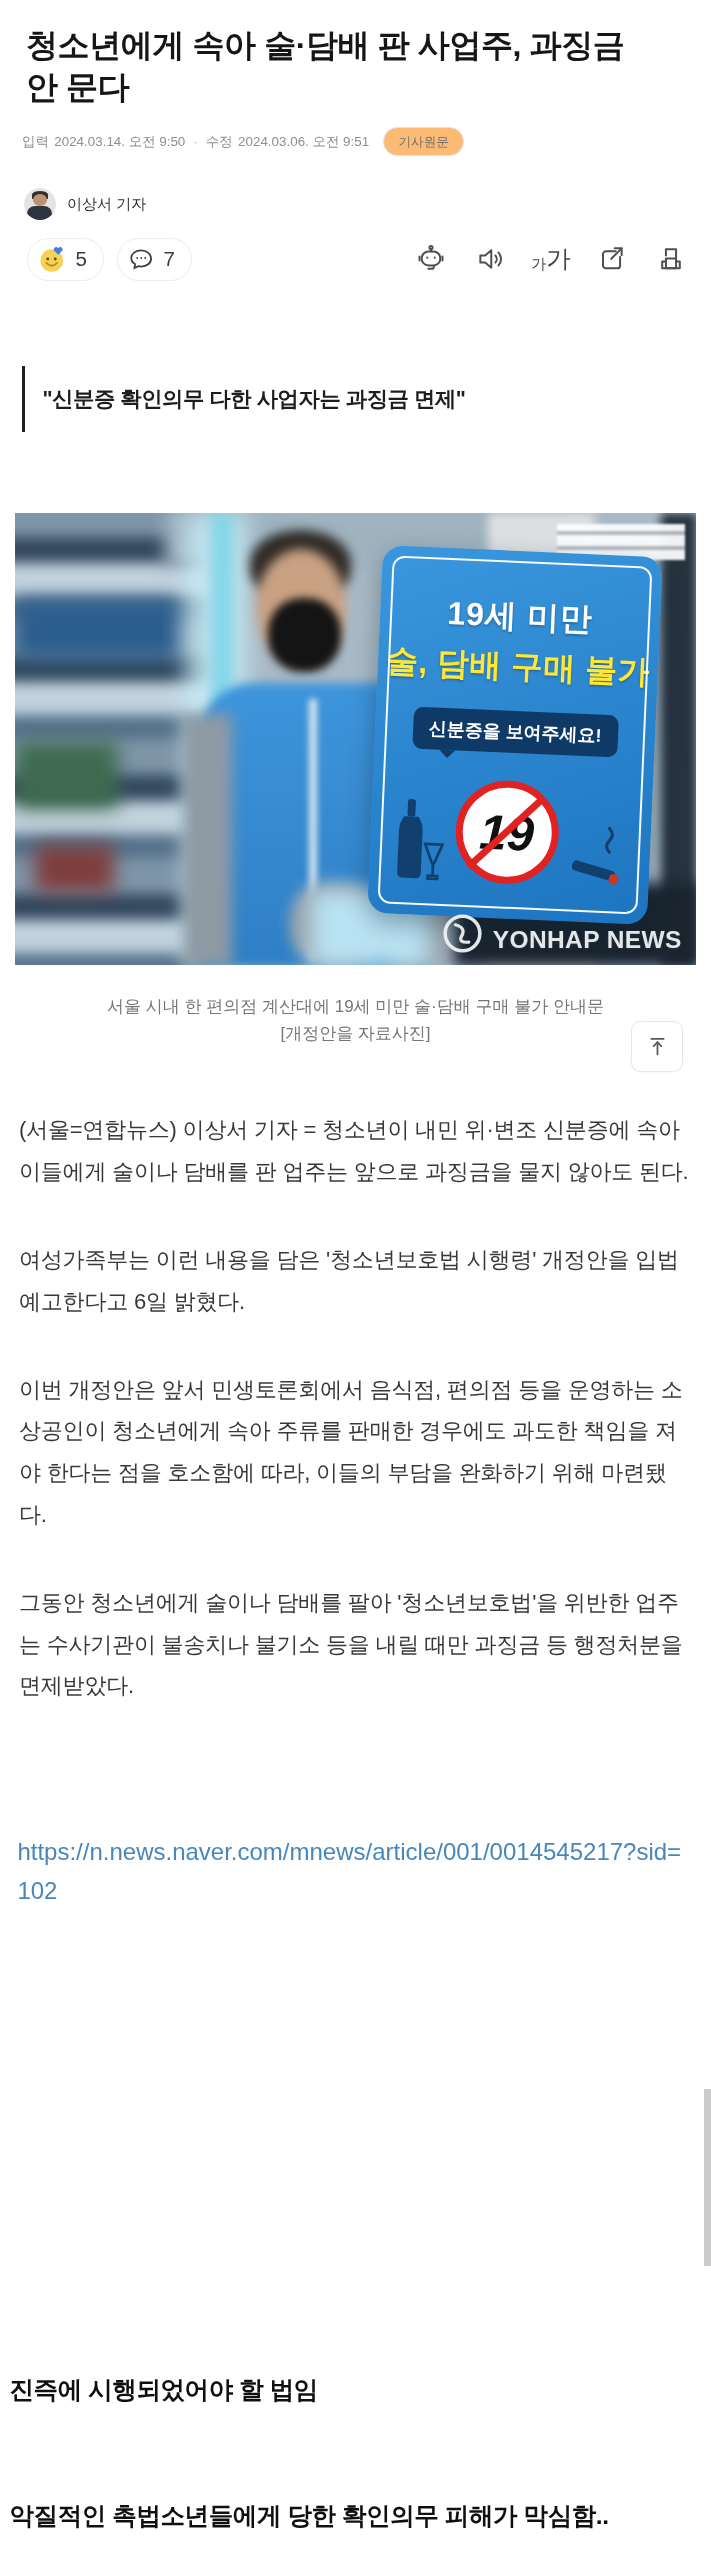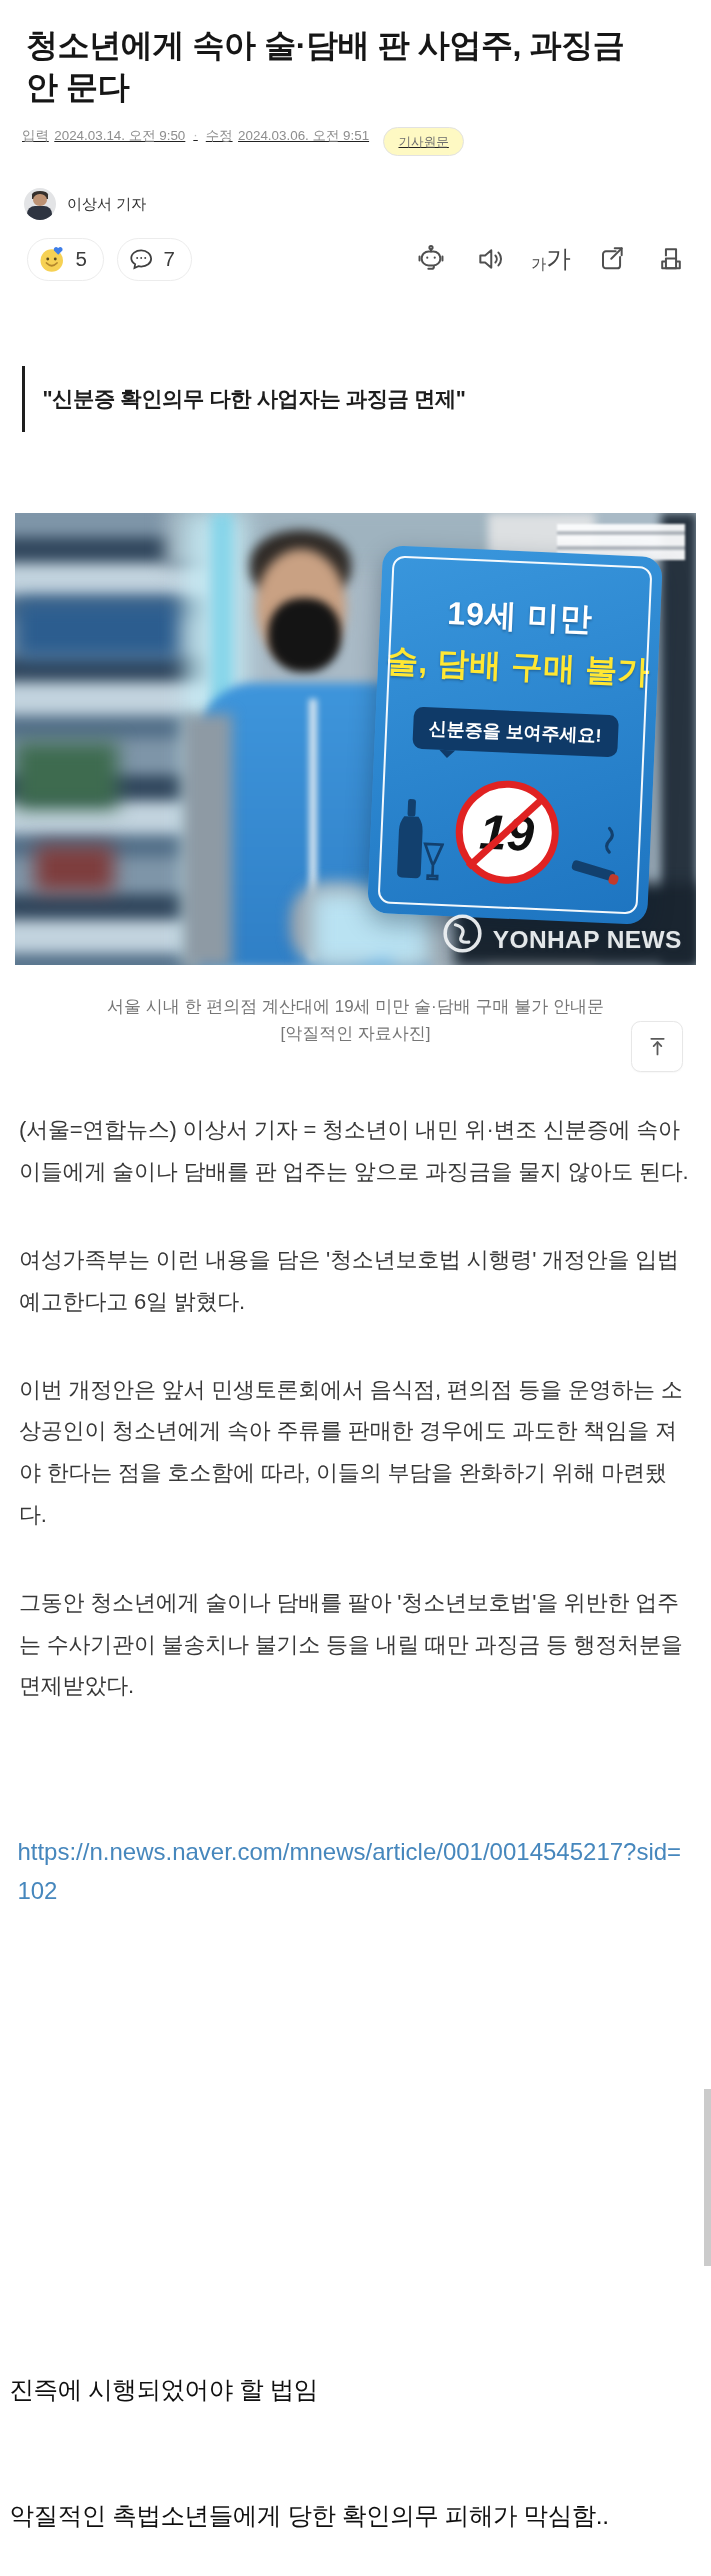--- a/index.html
+++ b/index.html
@@ -7,27 +7,27 @@
   body {
     width:711px; height:2576px; overflow:hidden; position:relative;
     font-family:"Liberation Sans", sans-serif; color:#222;
   }
   .page { position:relative; width:711px; height:2576px; background:#fff; }
 
   
   .title { margin:24px 26px 0; font-size:32px; font-weight:700; color:#161616; line-height:1.32; letter-spacing:-0.4px; }
   .title span { display:block; white-space:nowrap; }
 
-  .meta-row { margin:19px 22px 0; display:flex; align-items:flex-start;text-decoration:underline; }
+  .meta-row { margin:19px 22px 0; display:flex; align-items:center; }
   .meta-row .m { font-size:13.4px; color:#8e8e8e; }
   .meta-row .lbl { margin-right:5.5px; }
   .meta-row .dot { margin:0 8px; color:#bbb; }
   .orig-btn {
     margin-left:14.2px; display:inline-block; padding:7.1px 14.2px; border:0.8px solid #e2e2e2;
-    border-radius:16px; font-size:12.6px; color:#6e6e6e; background:#fef9c3; line-height:1;
+    border-radius:16px; font-size:12.6px; color:#6e6e6e; background:#fdba74; line-height:1;
   }
 
   .reporter-row { margin:32px 24px 0; display:flex; align-items:center; }
   .avatar { width:32px; height:32px; border-radius:50%; overflow:hidden; position:relative; background:#e3e4e6; flex:0 0 auto; }
   .avatar .head { position:absolute; left:8.7px; top:5.5px; width:14.2px; height:12.6px; border-radius:50%; background:#bd9273; }
   .avatar .hair { position:absolute; left:8px; top:3.2px; width:16px; height:7.1px; border-radius:50% 50% 0 0; background:#35302c; }
   .avatar .body { position:absolute; left:3.2px; top:17.4px; width:25px; height:16px; border-radius:8px 8px 0 0; background:#2e3440; }
   .reporter-name { margin-left:11px; font-size:15px; color:#2f2f2f; }
 
   .actions-row { margin:17.4px 22px 0 27px; display:flex; align-items:center; }
@@ -103,21 +103,21 @@
     box-shadow:0 0.8px 1.6px rgba(0,0,0,.03); }
 
   
   .article-body { margin:62px 19px 0; }
   .article-body p { font-size:22px; line-height:1.9; color:#383838; letter-spacing:-0.2px; margin-bottom:46px; word-break:break-word; }
   .article-link { display:block; margin:126px 17.4px 0; font-size:24px; line-height:1.62; color:#4687bd; text-decoration:none; word-break:break-all; }
 
   .scrollbar { position:absolute; right:0; top:2065px; width:7.1px; height:177px; background:#cbcbcb; }
 
   .comments { position:absolute; left:9.5px; top:2345px; right:16px; }
-  .comment { font-size:24.5px; color:#0f0f0f; line-height:1.72; letter-spacing:-0.4px; }
+  .comment { font-size:24.5px; color:#0f0f0f; line-height:1.72; letter-spacing:-0.4px;font-weight:bold; }
   .comment + .comment { margin-top:84px; }
 
   svg { display:block; }
 </style>
 </head>
 <body>
 
 <div class="page">
 
   <h1 class="title">
@@ -276,21 +276,21 @@
           <circle cx="26" cy="26" r="22" stroke-width="4.5"></circle>
           <path d="M17 15 q14 4 8 14 q-5 9 9 8" stroke-width="4" stroke-linecap="round"></path>
         </svg>
       </span>
       <span class="wm-text">YONHAP NEWS</span>
     </div>
   </figure>
 
   <figcaption class="caption">
     <div>서울 시내 한 편의점 계산대에 19세 미만 술·담배 구매 불가 안내문</div>
-    <div>[악질적인 자료사진]</div>
+    <div>[개정안을 자료사진]</div>
   </figcaption>
 
   <button class="top-btn">
     <span>
       <svg width="27" height="27" viewBox="0 0 24 24" fill="none" stroke="#5a5a5a" stroke-width="1.6" stroke-linecap="round" stroke-linejoin="round">
         <path d="M6.5 5.2h11"></path>
         <path d="M12 19V8.2"></path>
         <path d="M8.6 11.6 12 8.2l3.4 3.4"></path>
       </svg>
     </span>

